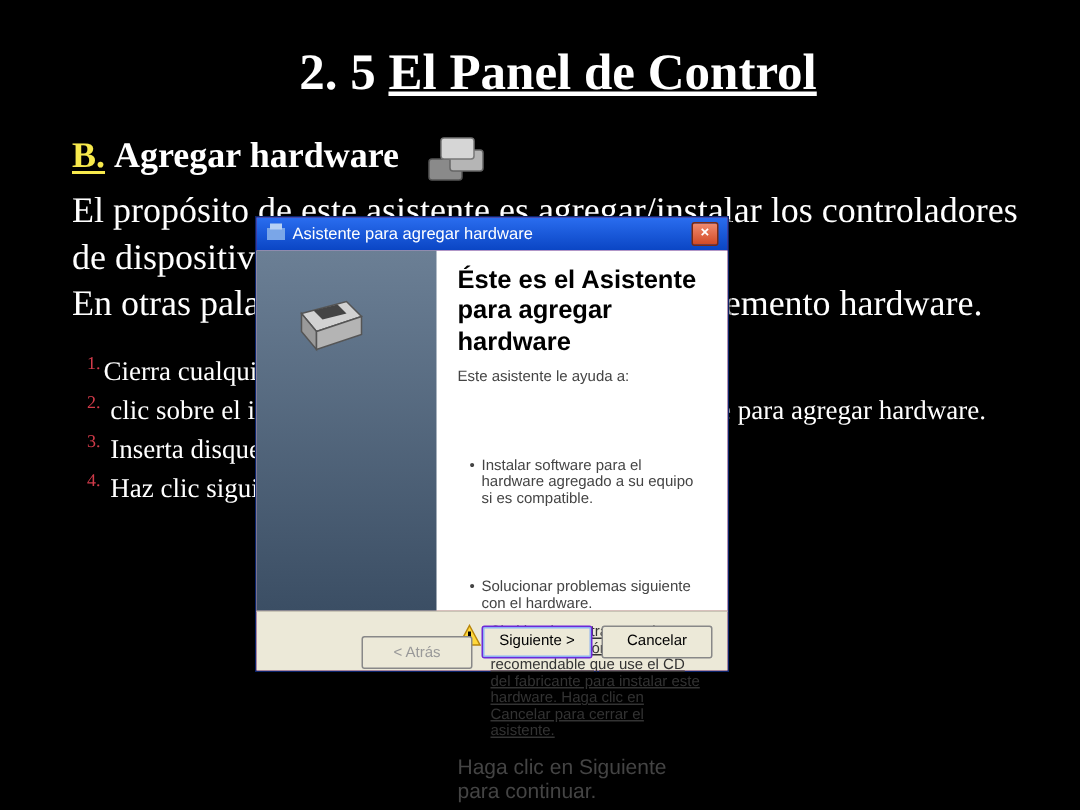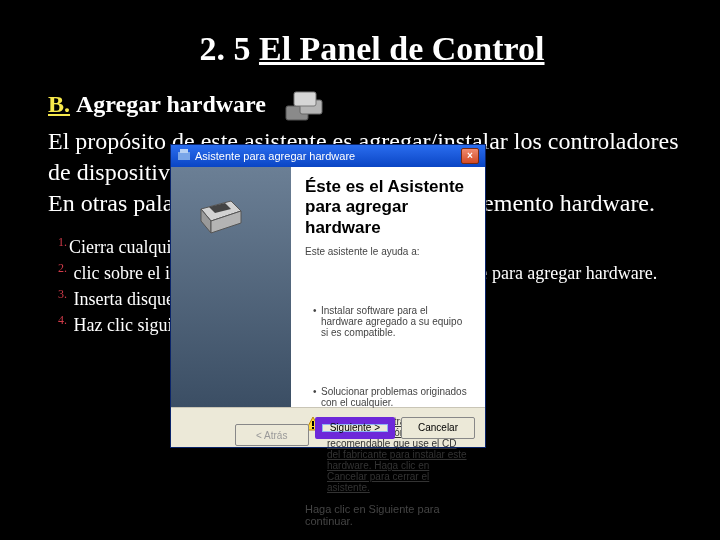--- a/index.html
+++ b/index.html
@@ -92,21 +92,21 @@
     font-size: 10px;
     color: #333;
   }
   .wiz-h1 { font-size: 17px; font-weight: bold; color: #000; margin-bottom: 8px; line-height: 1.2; }
   .wiz-p { font-size: 10px; color: #444; margin-bottom: 6px; }
   .wiz-ul { margin: 4px 0 8px 8px; }
   .wiz-ul li { list-style: none; font-size: 10px; color: #444; margin-bottom: 3px; position: relative; padding-left: 8px; margin-top: 48px; }
   .wiz-ul li::before { content: "•"; position: absolute; left: 0; }
   .wiz-warn { display: flex; gap: 6px; margin-top: 8px; align-items: flex-start; text-decoration: underline; }
   .warn-icon { width: 16px; height: 16px; flex: 0 0 16px; }
-  .wiz-cont { font-size: 11px; color: #444; margin-top: 10px; }
+  .wiz-cont { font-size: 14px; color: #444; margin-top: 10px; }
   .wiz-btnbar {
     height: 40px;
     background: #ece9d8;
     border-top: 1px solid #c9c5b6;
     display: flex;
     align-items: center;
     justify-content: flex-end;
     gap: 6px;
     padding: 0 10px;
   }
@@ -115,21 +115,21 @@
     min-width: 74px;
     font-size: 10px;
     font-family: Tahoma, Arial, sans-serif;
     background: #ece9d8;
     border: 1px solid #888;
     border-radius: 2px;
     padding: 0 8px;
     display: inline-flex; align-items: center; justify-content: center;
   }
   .wbtn.disabled { color: #999; margin-top: 15px; }
-  .wbtn.default { border: 7px solid #6d28d9; box-shadow: 0 0 0 1px #8db2f3 inset; }
+  .wbtn.default { border: 1px solid #6d28d9; box-shadow: 0 0 0 1px #8db2f3 inset; }
 </style>
 </head>
 <body>
 
 <div class="slide">
 
   <h1 class="title">
     <span>2. 5 </span><span class="ul">El Panel de Control</span>
   </h1>
 
@@ -181,21 +181,21 @@
           <polygon points="10,18 20,30 20,42 10,30" fill="#9a9a9a" stroke="#555"></polygon>
           <polygon points="20,30 50,20 50,32 20,42" fill="#b4b4b4" stroke="#555"></polygon>
           <polygon points="18,16 34,12 40,18 24,22" fill="#444"></polygon>
         </svg>
       </div>
       <div class="wiz-main">
         <div class="wiz-h1">Éste es el Asistente para agregar hardware</div>
         <div class="wiz-p">Este asistente le ayuda a:</div>
         <ul class="wiz-ul">
           <li>Instalar software para el hardware agregado a su equipo si es compatible.</li>
-          <li>Solucionar problemas originados con el cualquier.</li>
+          <li>Solucionar problemas siguiente con el hardware.</li>
         </ul>
         <div class="wiz-warn">
           <span>
             <svg class="warn-icon" viewBox="0 0 16 16">
               <polygon points="8,1 15,14 1,14" fill="#ffd83a" stroke="#b8860b"></polygon>
               <rect x="7" y="5" width="2" height="5" fill="#000"></rect>
               <rect x="7" y="11" width="2" height="2" fill="#000"></rect>
             </svg>
           </span>
           <div>Si el hardware trae consigo un CD de instalación, es recomendable que use el CD del fabricante para instalar este hardware. Haga clic en Cancelar para cerrar el asistente.</div>

